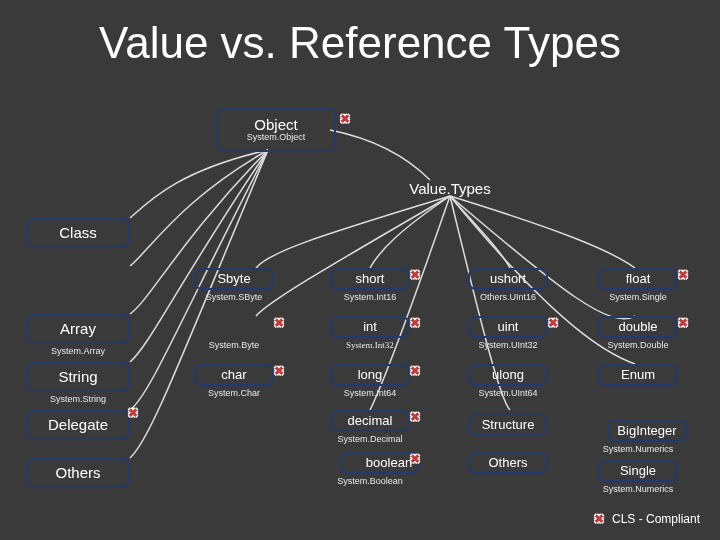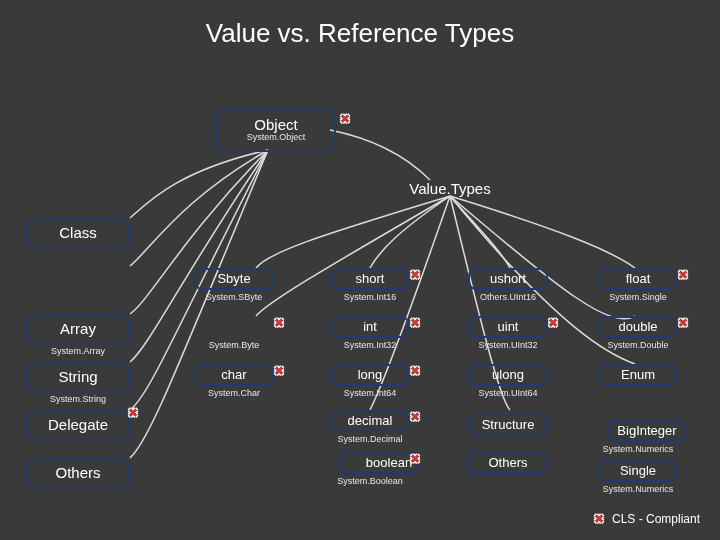--- a/index.html
+++ b/index.html
@@ -16,21 +16,21 @@
     position: relative;
     width: 720px;
     height: 540px;
   }
   .title {
     position: absolute;
     top: 18px;
     left: 0;
     width: 720px;
     text-align: center;
-    font-size: 26px;
+    font-size: 44px;
     font-weight: 400;
     color: #fff;
   }
   .box {
     position: absolute;
     border: 2px solid #233a6b;
     border-radius: 8px;
     background: transparent;
     text-align: center;
     display: flex;
@@ -192,25 +192,25 @@
 
   <div class="box vbox" style="left:598px; top:268px;">
       <div class="main">float</div>
     </div>
   <div class="x" style="left:676px; top:268px;">✖</div>
   <div class="sub-below" style="left:598px; top:292px; width:80px;">System.Single</div>
 
   <div class="x" style="left:272px; top:316px;">✖</div>
   <div class="sub-below" style="left:194px; top:340px; width:80px;">System.Byte</div>
 
-  <div class="box vbox" style="left:330px; top:316px;border-radius:9px;">
+  <div class="box vbox" style="left:330px; top:316px;">
       <div class="main">int</div>
     </div>
   <div class="x" style="left:408px; top:316px;">✖</div>
-  <div class="sub-below" style="left:330px; top:340px; width:80px;">System.Int32</div>
+  <div class="sub-below" style="left:330px; top:340px; width:80px;font-family:Liberation Serif, serif;">System.Int32</div>
 
   <div class="box vbox" style="left:468px; top:316px;">
       <div class="main">uint</div>
     </div>
   <div class="x" style="left:546px; top:316px;">✖</div>
   <div class="sub-below" style="left:468px; top:340px; width:80px;">System.UInt32</div>
 
   <div class="box vbox" style="left:598px; top:316px;">
       <div class="main">double</div>
     </div>

